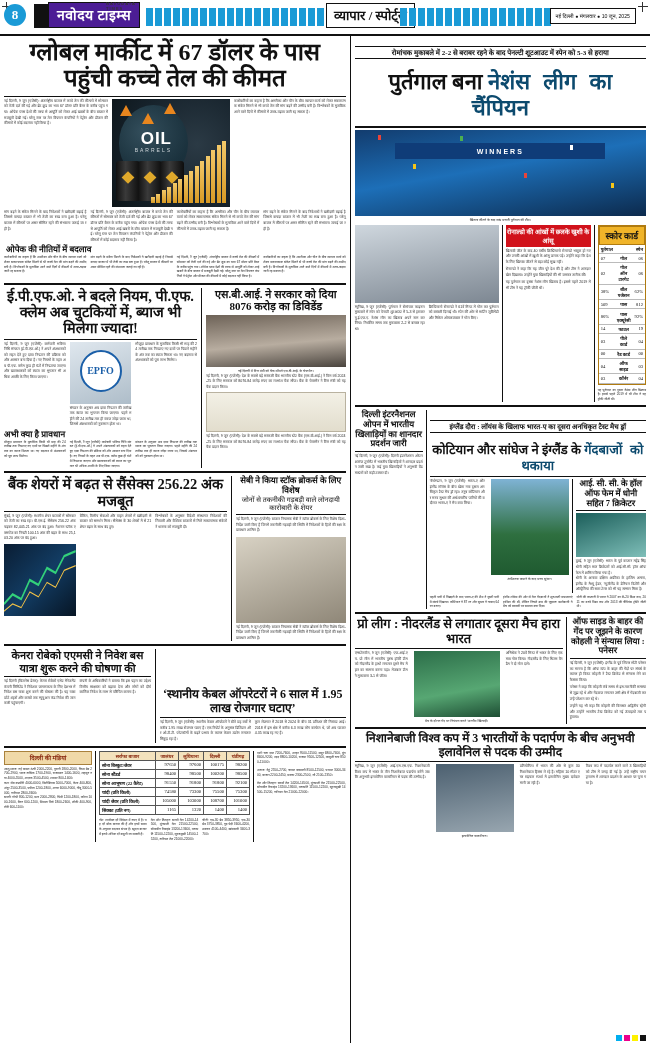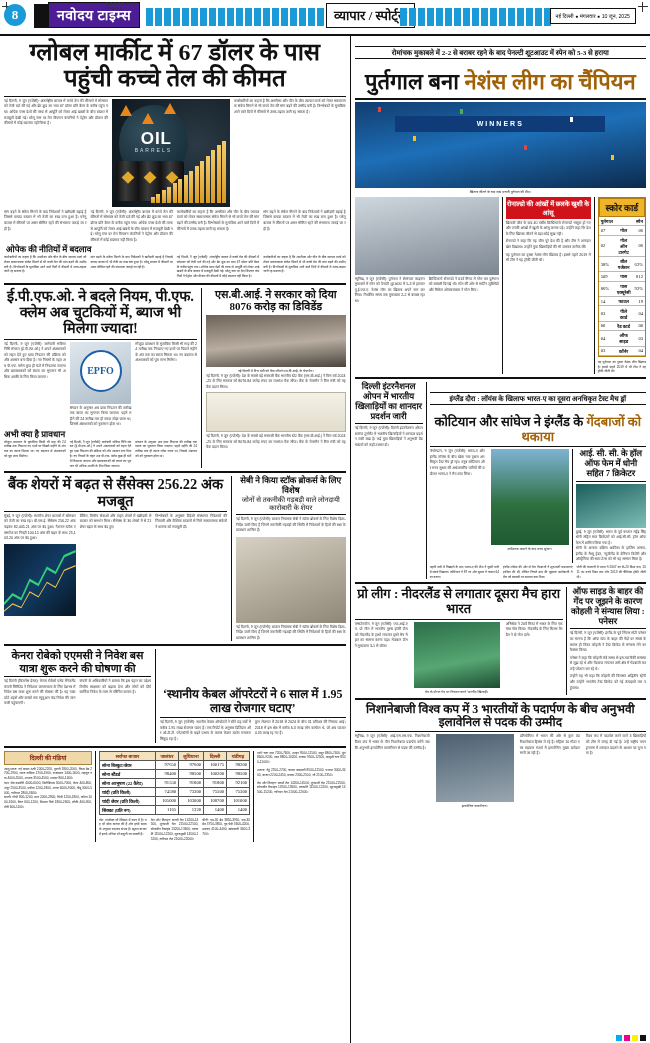--- a/index.html
+++ b/index.html
@@ -74,21 +74,21 @@
     font-size:24px; padding:4px 2px 2px;
   }
   .hl-2{ font-family:"Liberation Serif", serif; font-weight:bold; font-size:14.5px; line-height:1.12; text-align:center;}
   .hl-3{ font-family:"Liberation Serif", serif; font-weight:bold; font-size:11px; line-height:1.12; text-align:center;}
   .hl-4{ font-family:"Liberation Serif", serif; font-weight:bold; font-size:8.5px; line-height:1.15; text-align:center;}
   .kicker{
     font-family:"Liberation Serif", serif; font-size:7px; font-weight:bold;
     text-align:center; border-top:1px solid #111; border-bottom:1px solid #111;
     padding:1px 0; margin:10px 0;
   }
-  .red{ color:#a16207; }
+  .red{ color:#0c4a6e;font-family:Liberation Mono, monospace; }
 
   .rule-thick{ border-top:2px solid #111; margin:3px 0;}
   .rule-thin{ border-top:1px solid #111; margin:2px 0;}
 
   
   .cols{ display:flex; gap:4px; }
   .col{ flex:1; }
   .txt{ font-size:3.6px; line-height:1.55; text-align:justify; color:#2a2a2a; word-break:break-all;}
   .txt.s2{ font-size:3.2px; line-height:1.5;}
 

